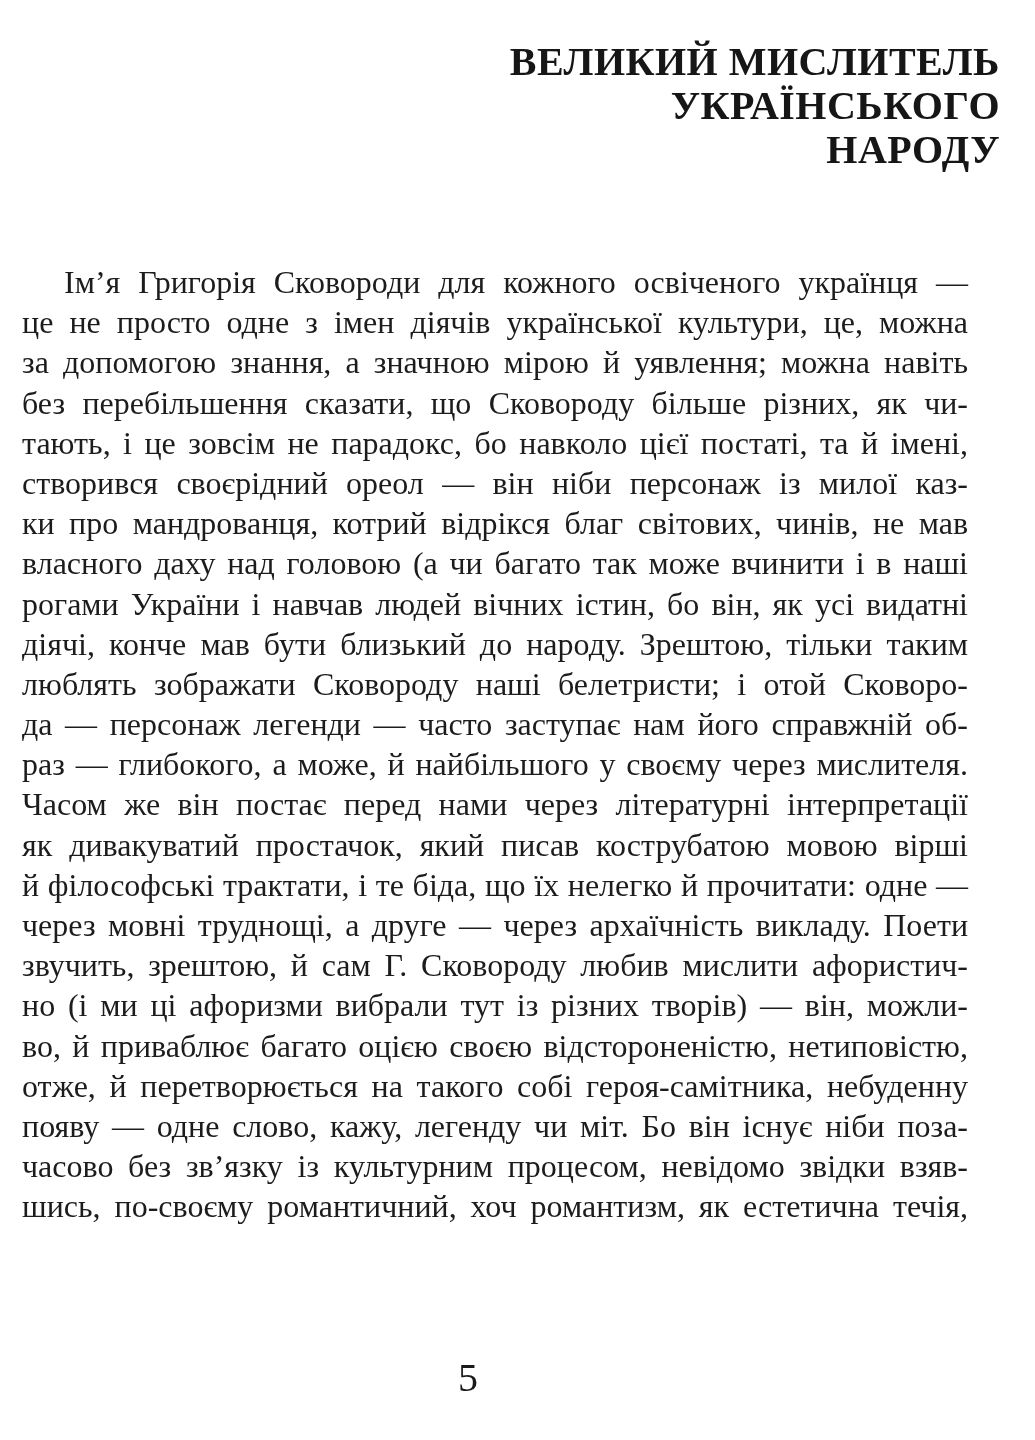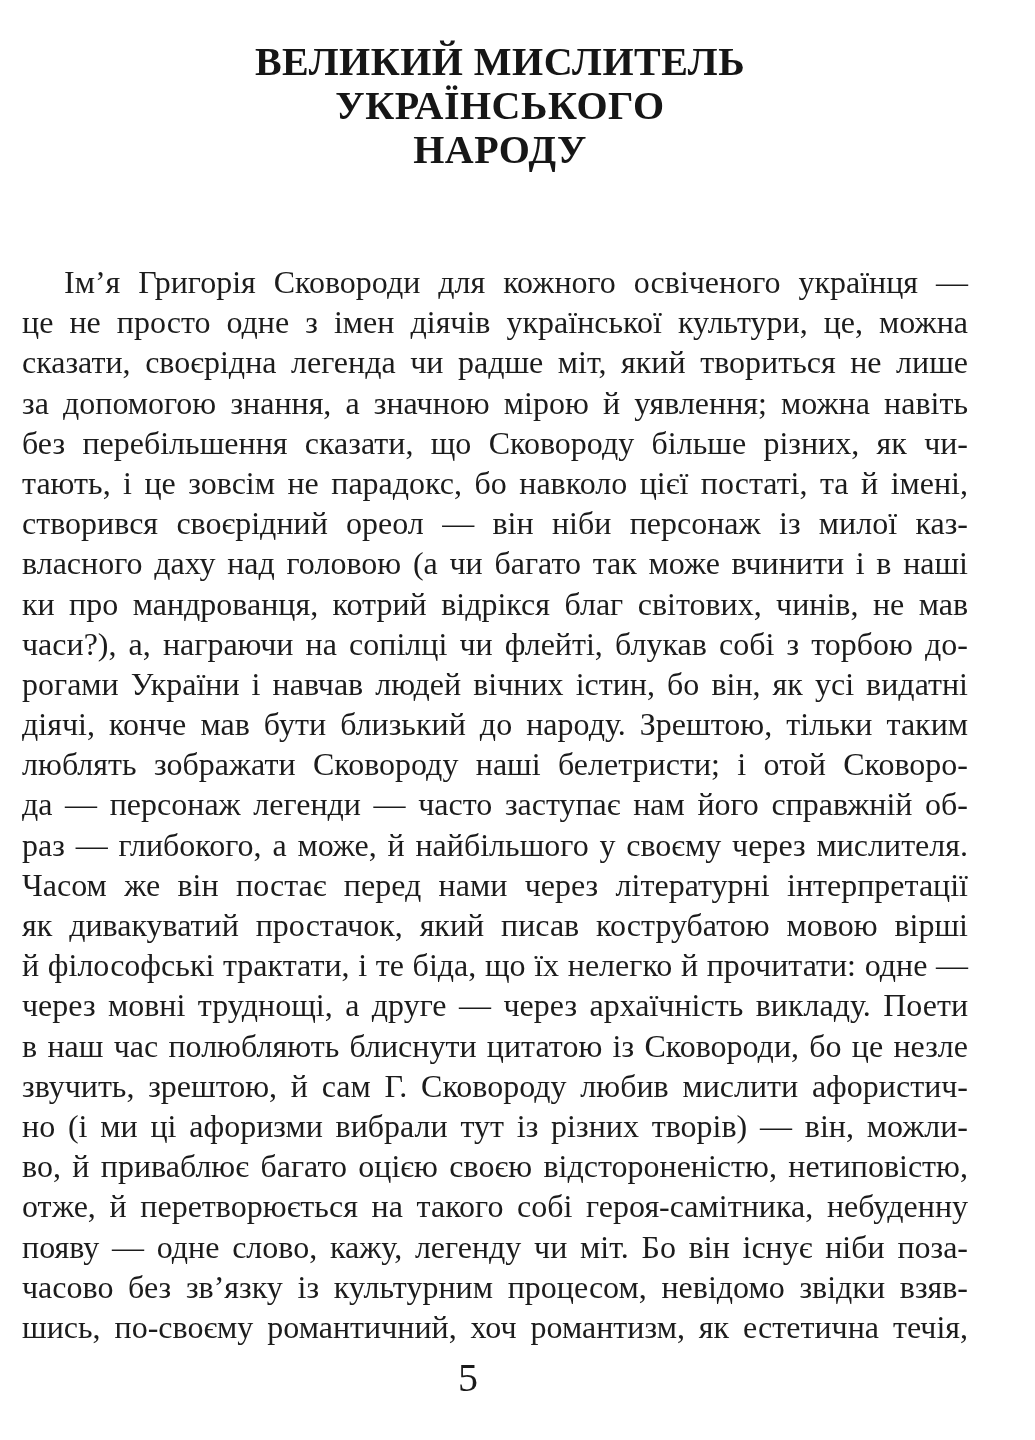--- a/index.html
+++ b/index.html
@@ -19,21 +19,21 @@
     position: absolute;
     left: 0; top: 0;
     width: 1035px;
     height: 1440px;
   }
   .title {
     position: absolute;
     top: 40px;
     left: 0;
     width: 1000px;
-    text-align: center;
+    text-align: right;
     font-weight: bold;
     font-size: 40px;
     line-height: 44px;
     letter-spacing: 0.5px;
     color: #161616;
   }
   .title div { display: block; }
   .body-text {
     position: absolute;
     top: 262px;
@@ -79,38 +79,35 @@
 
   <div class="title">
     <div>ВЕЛИКИЙ МИСЛИТЕЛЬ</div>
     <div>УКРАЇНСЬКОГО</div>
     <div>НАРОДУ</div>
   </div>
 
   <div class="body-text">
     <div class="line first"><span class="line-inner">Ім’я Григорія Сковороди для кожного освіченого українця —</span></div>
     <div class="line"><span class="line-inner">це не просто одне з імен діячів української культури, це, можна</span></div>
-    <div class="line"><span class="line-inner">сказати, своєрідна легенда чи радше міт, який твориться не лише</span></div>
     <div class="line"><span class="line-inner">за допомогою знання, а значною мірою й уявлення; можна навіть</span></div>
     <div class="line"><span class="line-inner">без перебільшення сказати, що Сковороду більше різних, як чи-</span></div>
     <div class="line"><span class="line-inner">тають, і це зовсім не парадокс, бо навколо цієї постаті, та й імені,</span></div>
     <div class="line"><span class="line-inner">створився своєрідний ореол — він ніби персонаж із милої каз-</span></div>
+    <div class="line"><span class="line-inner">ки про мандрованця, котрий відрікся благ світових, чинів, не мав</span></div>
     <div class="line"><span class="line-inner">власного даху над головою (а чи багато так може вчинити і в наші</span></div>
-    <div class="line"><span class="line-inner">ки про мандрованця, котрий відрікся благ світових, чинів, не мав</span></div>
-    <div class="line"><span class="line-inner">часи?), а, награючи на сопілці чи флейті, блукав собі з торбою до-</span></div>
     <div class="line"><span class="line-inner">рогами України і навчав людей вічних істин, бо він, як усі видатні</span></div>
     <div class="line"><span class="line-inner">діячі, конче мав бути близький до народу. Зрештою, тільки таким</span></div>
     <div class="line"><span class="line-inner">люблять зображати Сковороду наші белетристи; і отой Сковоро-</span></div>
     <div class="line"><span class="line-inner">да — персонаж легенди — часто заступає нам його справжній об-</span></div>
     <div class="line"><span class="line-inner">раз — глибокого, а може, й найбільшого у своєму через мислителя.</span></div>
     <div class="line"><span class="line-inner">Часом же він постає перед нами через літературні інтерпретації</span></div>
     <div class="line"><span class="line-inner">як дивакуватий простачок, який писав кострубатою мовою вірші</span></div>
     <div class="line"><span class="line-inner">й філософські трактати, і те біда, що їх нелегко й прочитати: одне —</span></div>
     <div class="line"><span class="line-inner">через мовні труднощі, а друге — через архаїчність викладу. Поети</span></div>
-    <div class="line"><span class="line-inner">в наш час полюбляють блиснути цитатою із Сковороди, бо це незле</span></div>
     <div class="line"><span class="line-inner">звучить, зрештою, й сам Г. Сковороду любив мислити афористич-</span></div>
     <div class="line"><span class="line-inner">но (і ми ці афоризми вибрали тут із різних творів) — він, можли-</span></div>
     <div class="line"><span class="line-inner">во, й приваблює багато оцією своєю відстороненістю, нетиповістю,</span></div>
     <div class="line"><span class="line-inner">отже, й перетворюється на такого собі героя-самітника, небуденну</span></div>
     <div class="line"><span class="line-inner">появу — одне слово, кажу, легенду чи міт. Бо він існує ніби поза-</span></div>
     <div class="line"><span class="line-inner">часово без зв’язку із культурним процесом, невідомо звідки взяв-</span></div>
     <div class="line"><span class="line-inner">шись, по-своєму романтичний, хоч романтизм, як естетична течія,</span></div>
   </div>
 
   <div class="page-number">5</div>

